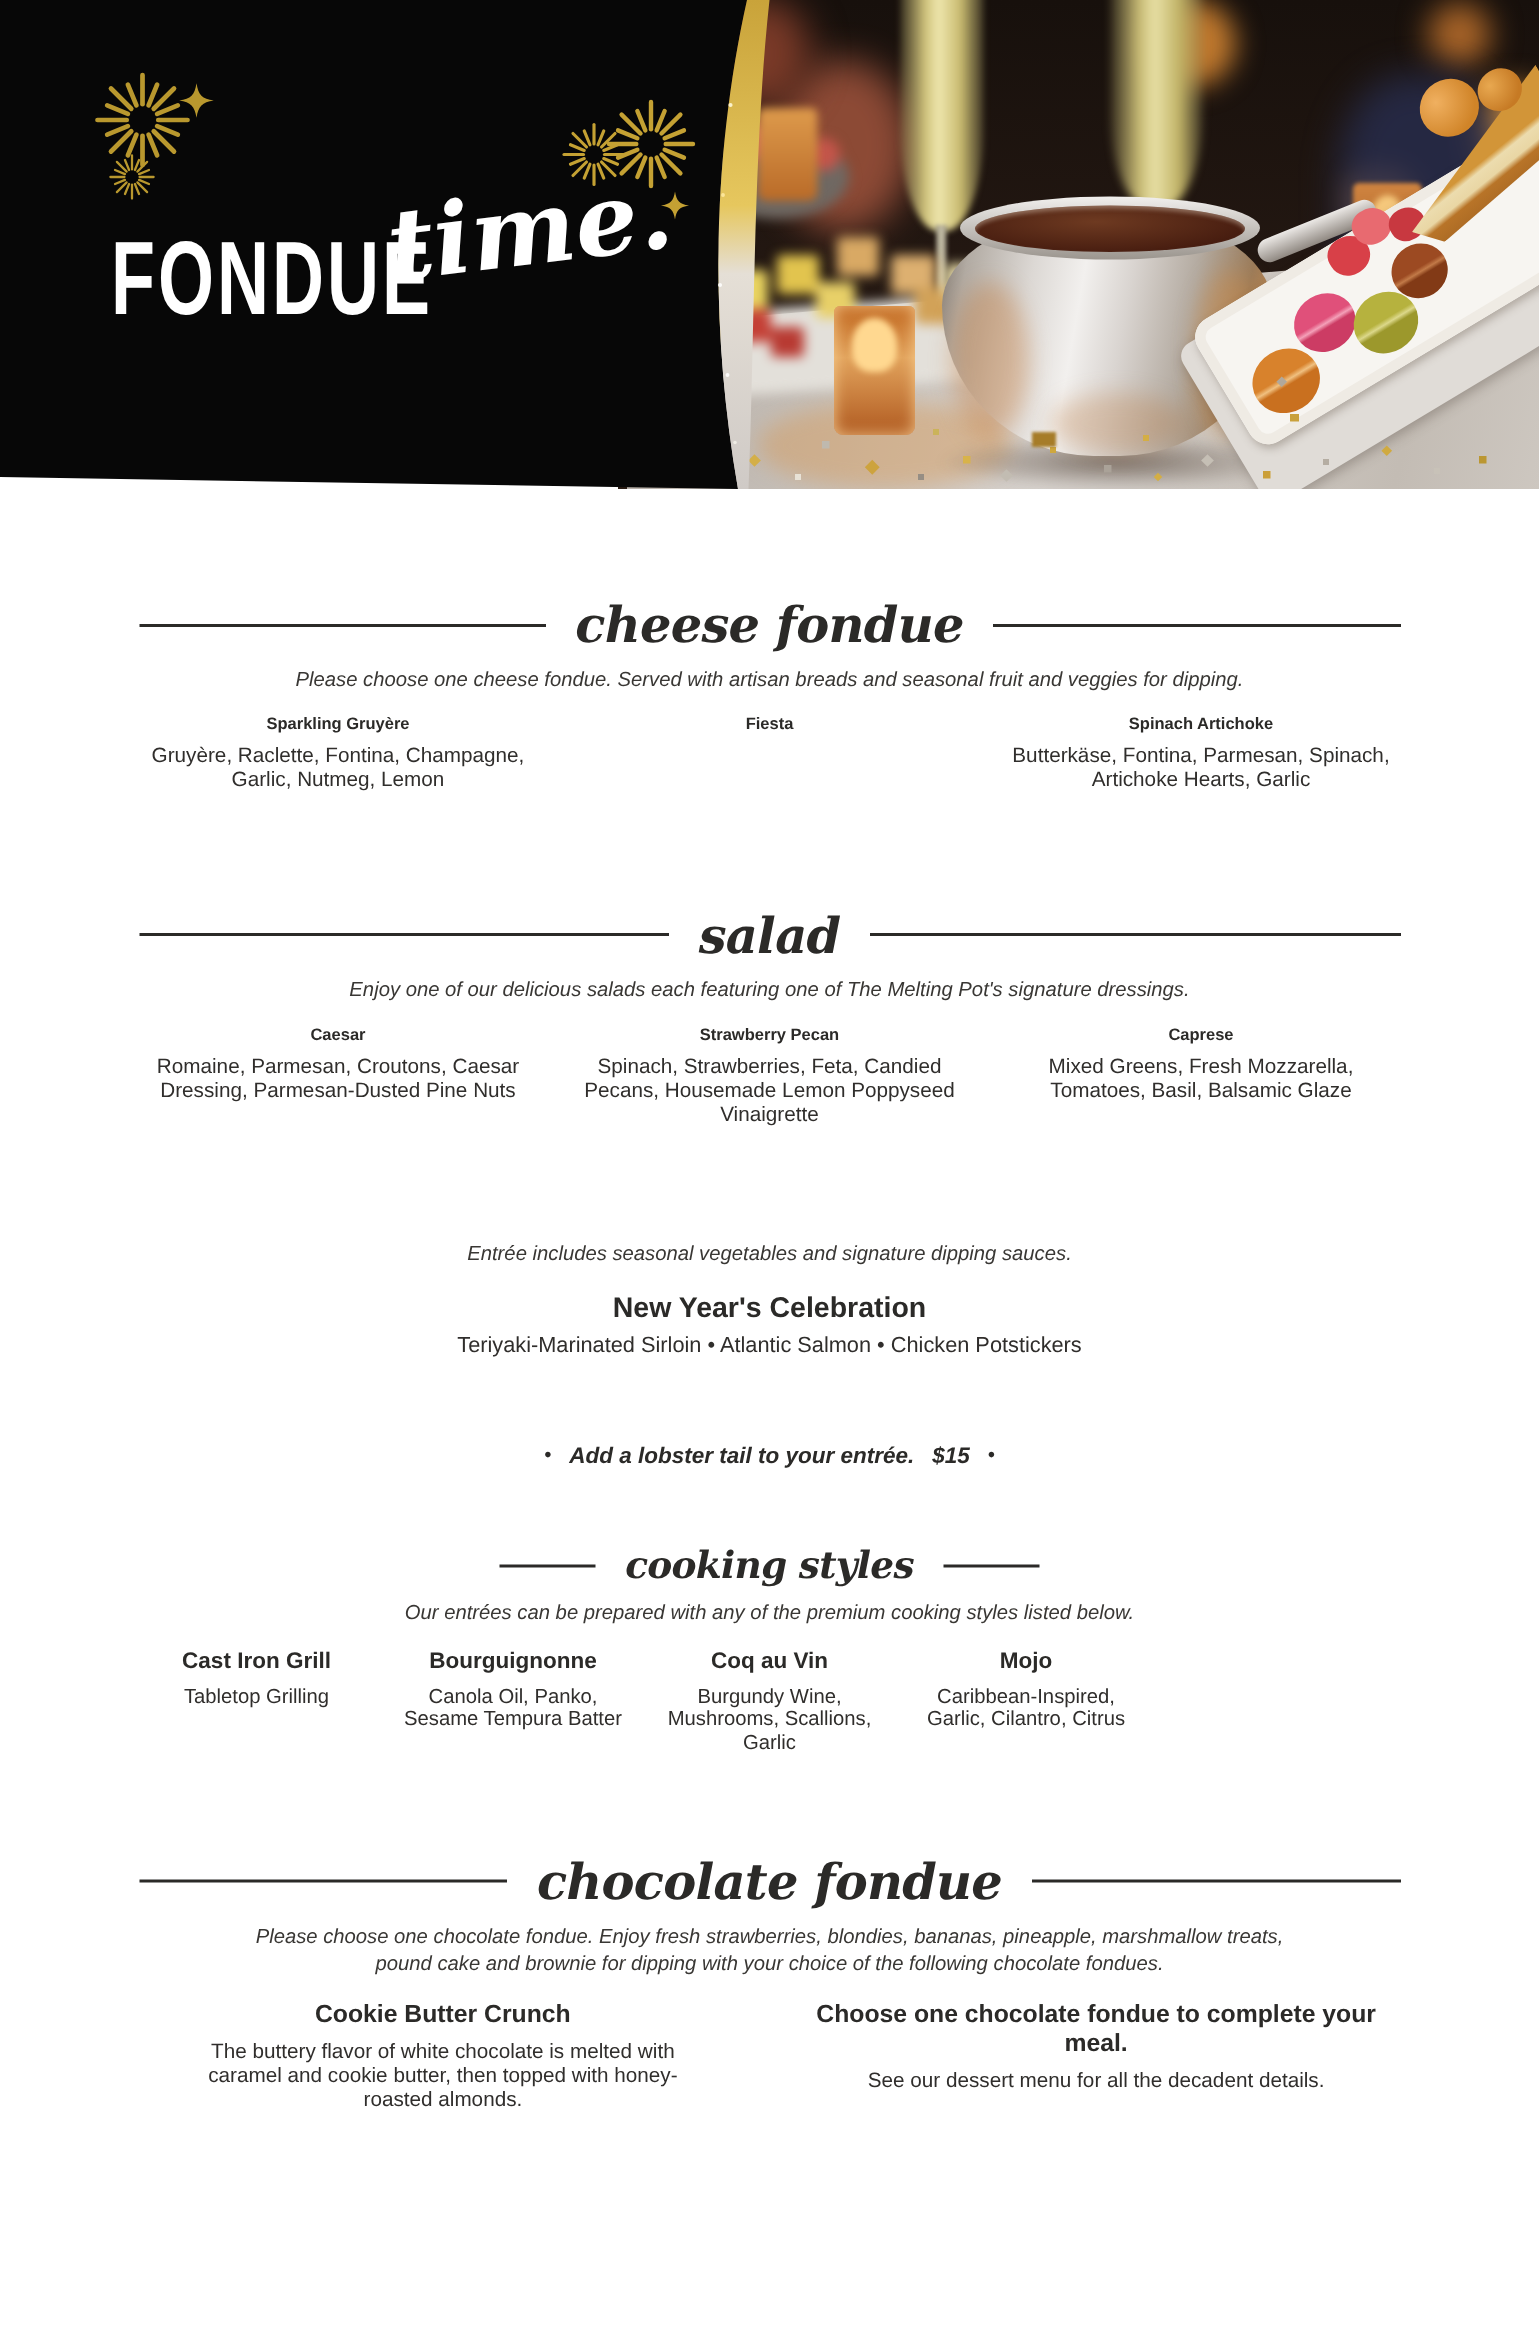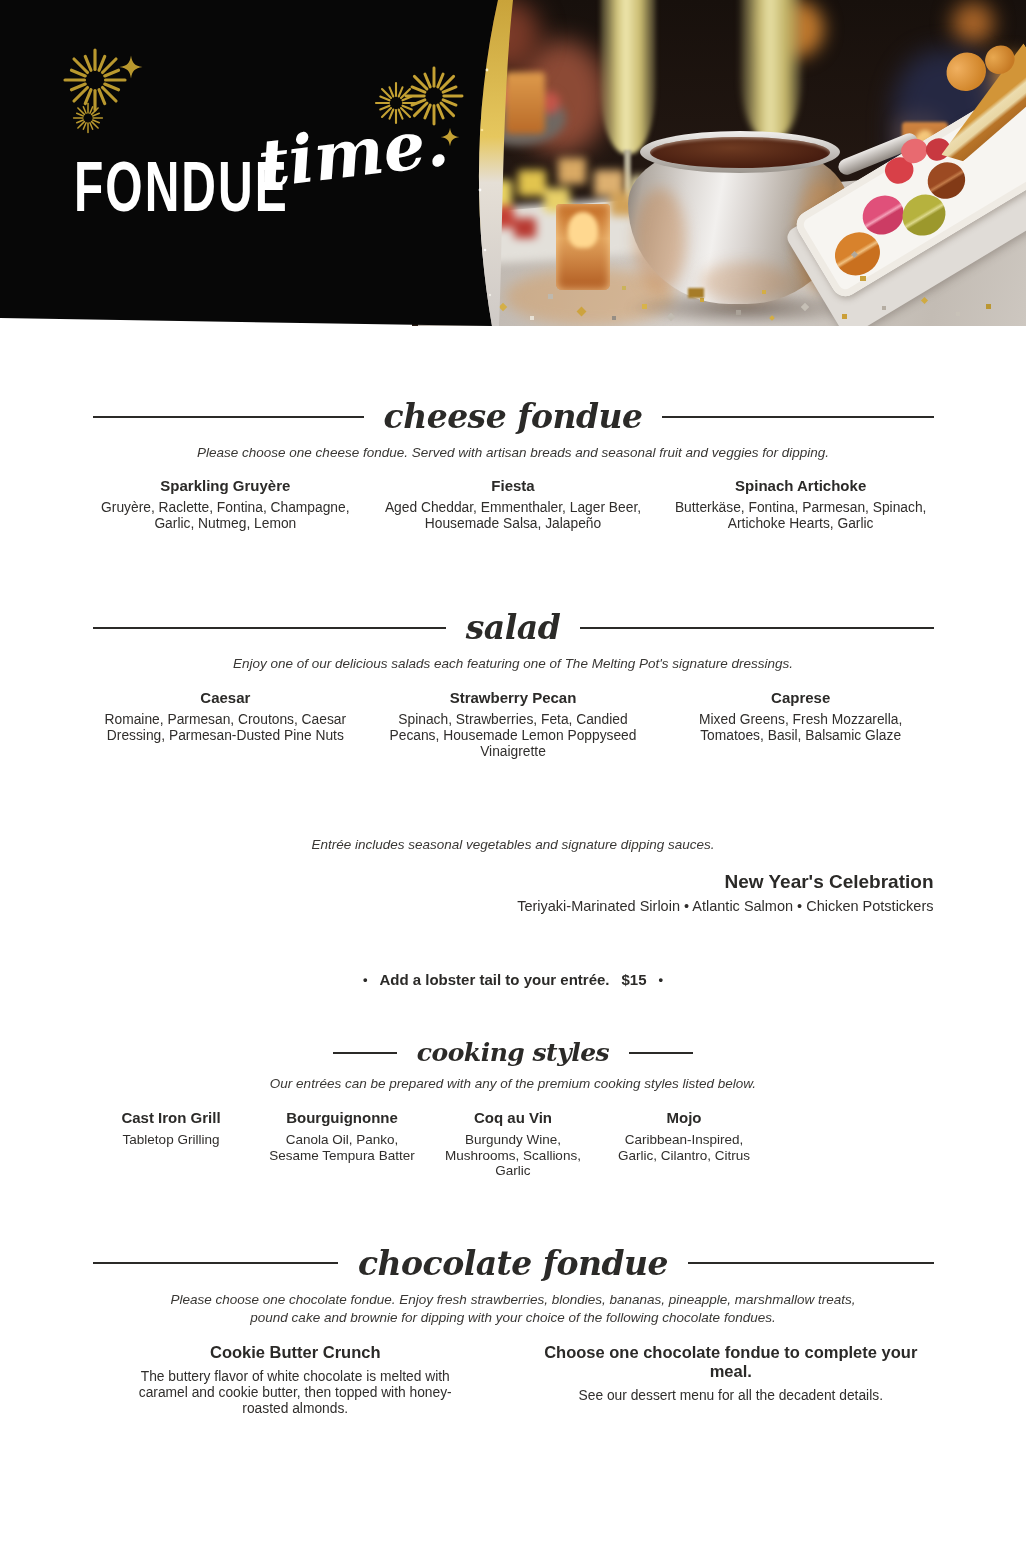--- a/index.html
+++ b/index.html
@@ -65,32 +65,32 @@
   .sec-title { font-family:"DejaVu Serif",serif; font-style:italic; font-weight:bold; color:#2b2a28;
                font-size:33px; white-space:nowrap; letter-spacing:-0.5px; }
   .sec-title sup { font-size:18px; }
   .sec-title.small { font-size:25px; }
   .sec-sub { text-align:center; font-style:italic; font-size:13.5px; color:#39373...;
              color:#393734; margin-top:8px; line-height:1.35; }
   .cols3 { display:grid; grid-template-columns:repeat(3,1fr); column-gap:22px; margin-top:15px; }
   .cols5 { display:grid; grid-template-columns:repeat(5,1fr); column-gap:14px; margin-top:15px; }
   .cols2 { display:grid; grid-template-columns:1fr 1fr; column-gap:30px; margin-top:16px; }
   .mi { text-align:center; }
-  .mi-name { font-weight:bold; font-size:15px; line-height:1.15; }
+  .mi-name { font-weight:bold; font-size:11px; line-height:1.15; }
   .mi-desc { font-size:13.8px; line-height:1.16; margin-top:6px; color:#302e2c; }
   .cols3 .mi-desc { max-width:268px; margin-left:auto; margin-right:auto; }
   .cols5 .mi-name { font-size:15px; max-width:132px; margin:0 auto; }
   .cols5 .mi-desc { font-size:13.5px; max-width:150px; margin-left:auto; margin-right:auto; }
   .cols2 .mi-name { font-size:16.5px; max-width:380px; margin:0 auto; }
   .cols2 .mi-desc { font-size:13.8px; max-width:352px; margin-left:auto; margin-right:auto; margin-top:7px; }
-  .feature { text-align:right; margin-top:17px; }
+  .feature { text-align:center; margin-top:17px; }
   .feature-name { font-weight:bold; font-size:19px; }
   .feature-line { font-size:14.5px; line-height:1.12; margin-top:5px; color:#302e2c; }
   .feature-line:first-of-type { margin-top:8px; }
-  .addon { text-align:center; font-weight:bold; font-size:15px; margin-top:57px; }
+  .addon { text-align:center; font-weight:bold; font-size:15px; margin-top:57px;font-style:italic; }
   .addon .dot { font-size:13px; vertical-align:1px; }
   .addon .sp { display:inline-block; width:12px; }
 
   .m-cheese { margin-top:71px; }
   .m-salad { margin-top:76px; }
   .m-entree { margin-top:76px; }
   .m-cooking { margin-top:50px; }
   .m-choc { margin-top:65px; }
 </style>
 </head>
@@ -253,21 +253,20 @@
       <div class="rule"></div>
     </div>
     <div class="sec-sub">Please choose one cheese fondue. Served with artisan breads and seasonal fruit and veggies for dipping.</div>
     <div class="cols3">
       <div class="mi">
         <div class="mi-name">Sparkling Gruyère</div>
         <div class="mi-desc">Gruyère, Raclette, Fontina, Champagne, Garlic, Nutmeg, Lemon</div>
       </div>
       <div class="mi">
         <div class="mi-name">Fiesta</div>
-        <div class="mi-desc">Aged Cheddar, Emmenthaler, Lager Beer, Housemade Salsa, Jalapeño</div>
       </div>
       <div class="mi">
         <div class="mi-name">Spinach Artichoke</div>
         <div class="mi-desc">Butterkäse, Fontina, Parmesan, Spinach, Artichoke Hearts, Garlic</div>
       </div>
     </div>
   </section>
 
   <section class="m-salad">
     <div class="sec-head">

